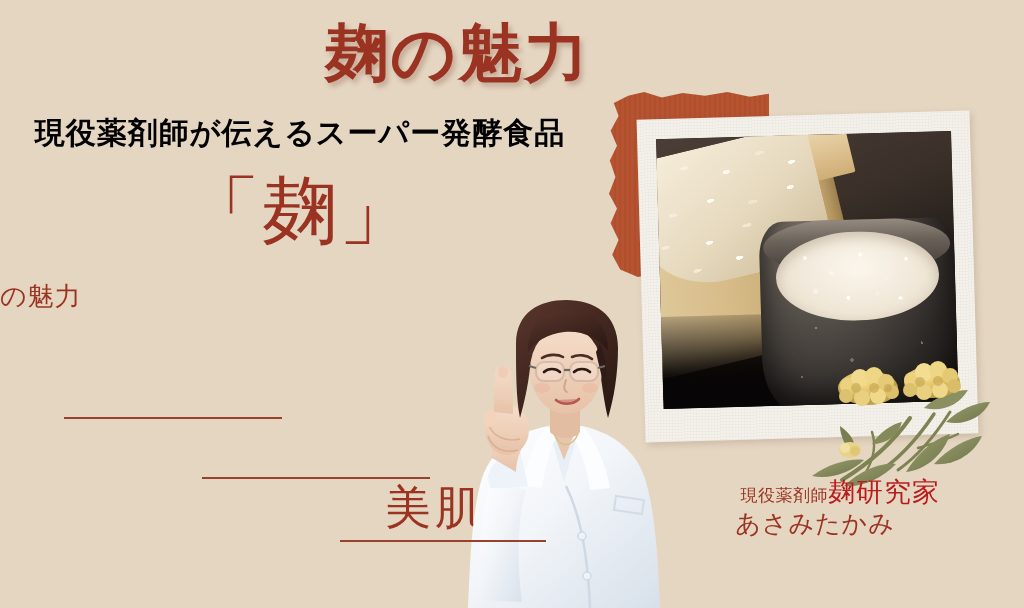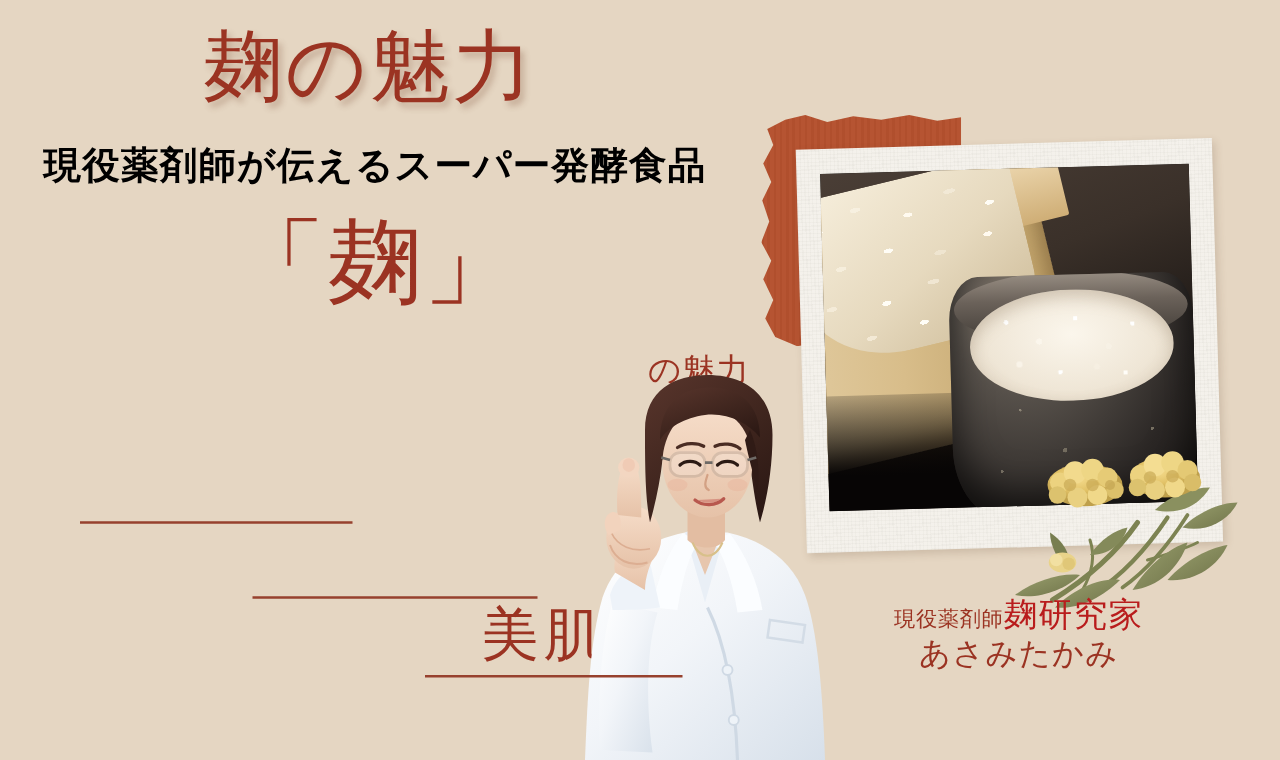--- a/index.html
+++ b/index.html
@@ -16,23 +16,23 @@
     background: #e5d6c2;
     font-family: "Liberation Sans", "DejaVu Sans", sans-serif;
     -webkit-font-smoothing: antialiased;
   }
 
   
   .main-title {
     position: absolute;
     left: 0; top: 22px;
     width: 590px;
-    text-align: center;
+    text-align: right;
     font-family: "Liberation Serif", "DejaVu Serif", serif;
-    font-weight: 400;
+    font-weight: 700;
     font-size: 64px;
     letter-spacing: 2px;
     color: #9b3322;
     text-shadow: 3px 4px 5px rgba(120, 70, 45, 0.30);
     line-height: 1;
     white-space: nowrap;
   }
 
   .sub-title {
     position: absolute;
@@ -59,21 +59,21 @@
     letter-spacing: 1px;
     color: #9b3322;
     line-height: 1.1;
     white-space: nowrap;
   }
 
   .kouji-tail {
     position: absolute;
     left: 0; top: 282px;
     width: 600px;
-    text-align: right;
+    text-align: left;
     font-family: "Liberation Sans", "DejaVu Sans", sans-serif;
     font-weight: 500;
     font-size: 26px;
     color: #9b3322;
     letter-spacing: 1px;
     line-height: 1.1;
     white-space: nowrap;
   }
 
   
@@ -291,21 +291,21 @@
     position: absolute;
     left: 690px; top: 478px;
     width: 250px;
     z-index: 6;
     text-align: center;
     line-height: 1.05;
   }
   .credit-row1 {
     display: flex;
     align-items: baseline;
-    justify-content: center;
+    justify-content: flex-end;
     white-space: nowrap;
   }
   .credit-role {
     font-family: "Liberation Sans", "DejaVu Sans", sans-serif;
     font-weight: 500;
     font-size: 17px;
     color: #9b3322;
     letter-spacing: 0.5px;
   }
   .credit-title {

